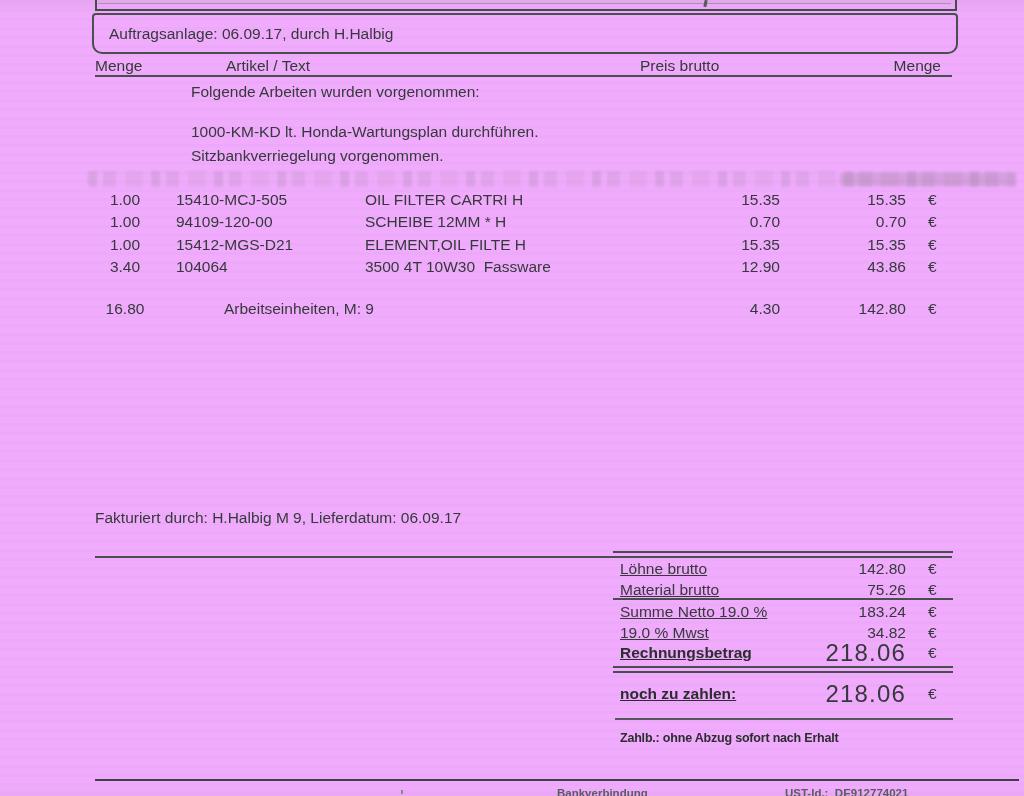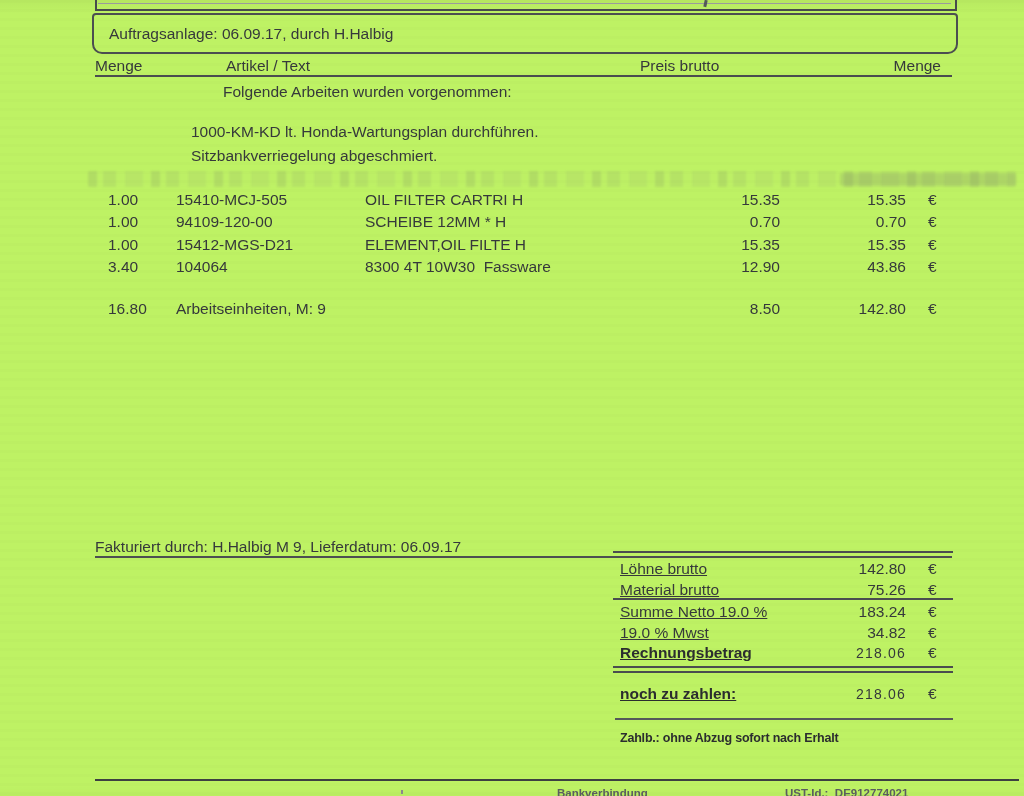--- a/index.html
+++ b/index.html
@@ -1,18 +1,18 @@
 <!DOCTYPE html>
 <html><head>
 <meta charset="utf-8">
 <style>
   html,body { margin:0; padding:0; background:#e6e6e4; }
   .page {
     position:relative; width:1024px; height:796px; overflow:hidden;
-    background:#bef264;
+    background:#f0abfc;
     font-family:"Liberation Sans", sans-serif;
     color:#36393b;
   }
   
   .page::before {
     content:''; position:absolute; inset:0; pointer-events:none;
     background:
       linear-gradient(180deg, rgba(0,0,0,0.035), rgba(0,0,0,0) 14px),
       linear-gradient(0deg, rgba(0,0,0,0.02), rgba(0,0,0,0) 10px),
       repeating-linear-gradient(180deg, rgba(0,0,0,0.013) 0 3px, rgba(255,255,255,0) 3px 9px);
@@ -30,21 +30,21 @@
   
   .orderbox { left:92px; top:13px; width:862px; height:37px;
     border:2px solid #4b4e50; border-radius:4px 4px 10px 10px; }
   .orderbox span { position:absolute; left:15px; top:0; line-height:37px; font-size:15.5px; white-space:pre; }
 
   
   .hdr { top:56px; height:19px; left:0; width:1024px; }
   .hdr-underline { left:95px; top:75px; width:857px; height:2px; background:#4a4d4f; }
 
   
-  .c-qty   { left:108px;  width:60px;  text-align:left; }
+  .c-qty   { left:95px;  width:60px;  text-align:center; }
   .c-art   { left:176px; width:170px; }
   .c-desc  { left:365px; width:330px; }
   .c-price { left:630px; width:150px; text-align:right; }
   .c-total { left:786px; width:120px; text-align:right; }
   .c-eur   { left:928px; width:22px; }
   .h-menge { left:95px;  width:70px; }
   .h-art   { left:190px; width:180px;margin-left:36px; }
   .h-price { left:640px; width:140px; text-align:left; }
   .h-ges   { left:846px; width:95px;  text-align:right; }
 
@@ -62,21 +62,21 @@
   .ghost2 { left:840px; top:173px; width:176px; height:13px;
     filter:blur(1.6px); opacity:.55; background:rgba(110,110,110,0.35); border-radius:2px; }
 
   
   .fakt-underline { left:95px; top:556px; width:857px; height:2px; background:#4c4f51; }
 
   
   .t-rule  { left:613px; width:340px; height:2px; background:#4a4d4f; }
   .t-label { left:620px; width:280px;text-decoration:underline; }
   .t-amt   { left:786px; width:120px; text-align:right; }
-  .big-amt { font-size:14px; letter-spacing:1.2px; line-height:20px; }
+  .big-amt { font-size:24px; letter-spacing:1.2px; line-height:20px; }
   .terms   { font-size:12.5px; line-height:15px; letter-spacing:-0.2px;text-align:center; }
 
   
   .bottom-rule { left:95px; top:779px; width:924px; height:2px; background:#3d4042; }
   .foot-frag { top:787px; font-size:11.5px; font-weight:bold; color:#5a5d5f; white-space:pre; }
   .foot-dot { left:401px; top:790px; width:2px; height:4px; background:#8a8a8a; }
 </style>
 </head>
 <body>
 
@@ -91,23 +91,23 @@
   </div>
 
   <div class="abs hdr">
     <div class="abs txt h-menge">Menge</div>
     <div class="abs txt h-art">Artikel / Text</div>
     <div class="abs txt h-price">Preis brutto</div>
     <div class="abs txt h-ges">Menge</div>
   </div>
   <div class="abs hdr-underline"></div>
 
-  <div class="abs txt" style="left:191px; top:82px;margin-left:32px;">Folgende Arbeiten wurden vorgenommen:</div>
+  <div class="abs txt" style="left:191px; top:82px;">Folgende Arbeiten wurden vorgenommen:</div>
   <div class="abs txt" style="left:191px; top:122px;">1000-KM-KD lt. Honda-Wartungsplan durchführen.</div>
-  <div class="abs txt" style="left:191px; top:146px;">Sitzbankverriegelung abgeschmiert.</div>
+  <div class="abs txt" style="left:191px; top:146px;">Sitzbankverriegelung vorgenommen.</div>
 
   <div class="abs ghost"></div>
   <div class="abs ghost2"></div>
 
   <div class="abs row" style="top:190px;">
     <div class="abs txt c-qty">1.00</div>
     <div class="abs txt c-art">15410-MCJ-505</div>
     <div class="abs txt c-desc">OIL FILTER CARTRI H</div>
     <div class="abs txt c-price">15.35</div>
     <div class="abs txt c-total">15.35</div>
@@ -125,35 +125,35 @@
     <div class="abs txt c-qty">1.00</div>
     <div class="abs txt c-art">15412-MGS-D21</div>
     <div class="abs txt c-desc">ELEMENT,OIL FILTE H</div>
     <div class="abs txt c-price">15.35</div>
     <div class="abs txt c-total">15.35</div>
     <div class="abs txt c-eur">€</div>
   </div>
   <div class="abs row" style="top:257px;">
     <div class="abs txt c-qty">3.40</div>
     <div class="abs txt c-art">104064</div>
-    <div class="abs txt c-desc">8300 4T 10W30  Fassware</div>
+    <div class="abs txt c-desc">3500 4T 10W30  Fassware</div>
     <div class="abs txt c-price">12.90</div>
     <div class="abs txt c-total">43.86</div>
     <div class="abs txt c-eur">€</div>
   </div>
 
   <div class="abs row" style="top:299px;">
     <div class="abs txt c-qty">16.80</div>
-    <div class="abs txt c-art" style="width:330px;">Arbeitseinheiten, M: 9</div>
-    <div class="abs txt c-price">8.50</div>
+    <div class="abs txt c-art" style="width:330px;margin-left:48px;">Arbeitseinheiten, M: 9</div>
+    <div class="abs txt c-price">4.30</div>
     <div class="abs txt c-total">142.80</div>
     <div class="abs txt c-eur">€</div>
   </div>
 
-  <div class="abs txt" style="left:95px; top:537px;">Fakturiert durch: H.Halbig M 9, Lieferdatum: 06.09.17</div>
+  <div class="abs txt" style="left:95px; top:508px;">Fakturiert durch: H.Halbig M 9, Lieferdatum: 06.09.17</div>
   <div class="abs fakt-underline"></div>
 
   <div class="abs t-rule" style="top:551px;"></div>
 
   <div class="abs row" style="top:559px;">
     <div class="abs txt t-label">Löhne brutto</div>
     <div class="abs txt t-amt">142.80</div>
     <div class="abs txt c-eur">€</div>
   </div>
   <div class="abs row" style="top:580px;">

